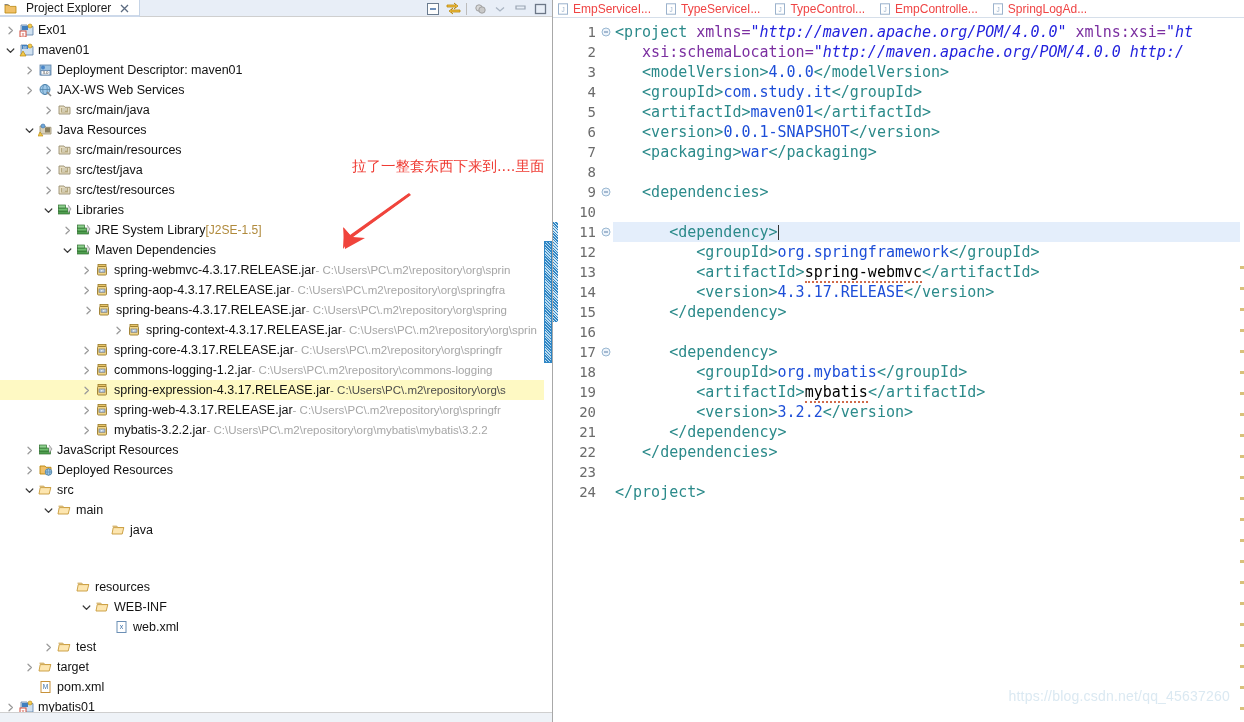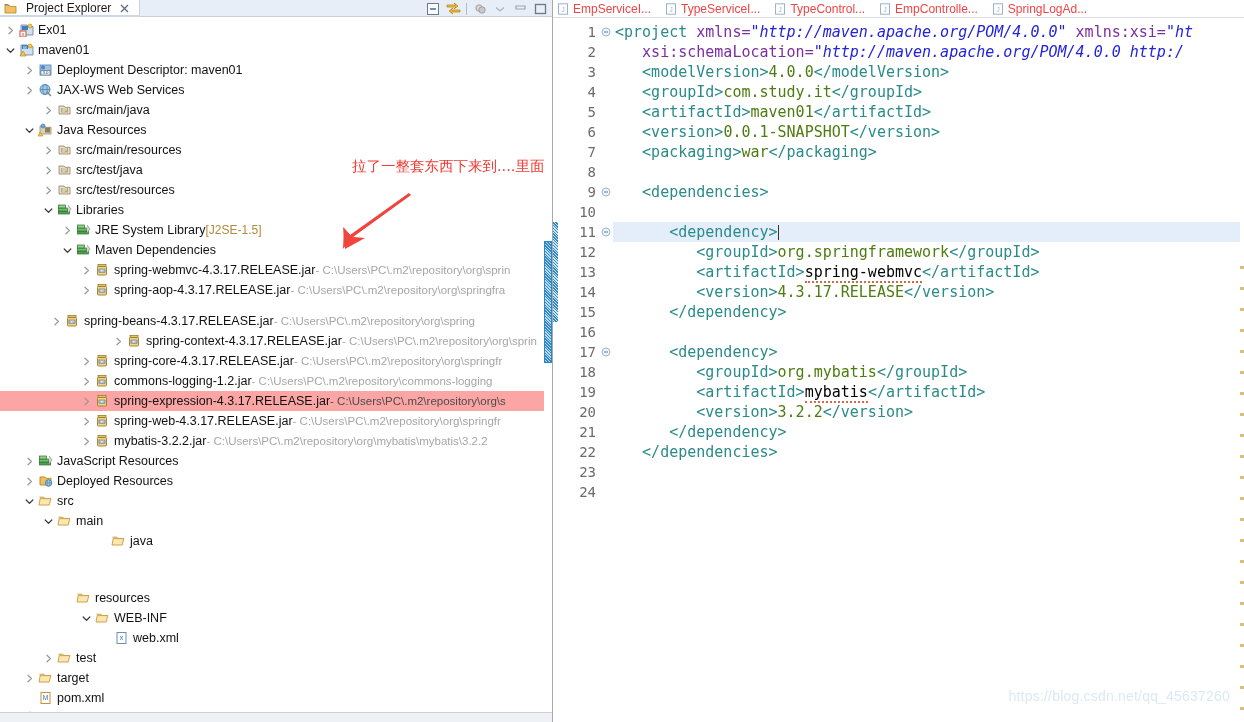--- a/index.html
+++ b/index.html
@@ -51,21 +51,21 @@
   .tool svg { display: block; }
   .tool-sep { width: 1px; height: 12px; background: #bcbcbc; margin: 0 3px; }
 
   
   .tree { position: relative; padding-top: 3px; font-size: 12.5px; color: #111; }
   .row {
     display: flex; align-items: center;
     height: 20px; white-space: nowrap;
     padding-left: 2px;
   }
-  .row.sel { background: #fca5a5; }
+  .row.sel { background: #fef9c3; }
   .twisty {
     width: 16px; min-width: 16px; height: 20px;
     display: flex; align-items: center; justify-content: center;
   }
   .twisty svg { display:block; }
   .ico { width: 18px; min-width: 18px; height: 16px; display:flex; align-items:center; justify-content:center; margin-right: 2px;}
   .ico svg { display:block; }
   .lbl { font-size: 12.5px; color: #111; line-height: 16px; }
   .lbl-jre { font-size: 12px; color: #b08a3c; line-height: 16px; }
   .path { font-size: 11.5px; color: #a6a6a6; line-height: 16px; }
@@ -139,21 +139,21 @@
   }
   .foldmark { height: 20px; display:flex; align-items:center; justify-content:center; }
   .cl {
     height: 20px; line-height: 20px;
     font-family: "DejaVu Sans Mono", monospace;
     font-size: 15px; white-space: pre;
     padding-left: 2px;
   }
   .cl.cur { background: #e4eefb; }
   .tag  { color: #2b8a8a; }
-  .txt  { color: #4d7c0f; }
+  .txt  { color: #1d4ed8; }
   .attr { color: #7b2fa0; }
   .val  { color: #2222dd; font-style: italic; }
   .squig { border-bottom: 2px dotted #d06a4a; }
 
   
   .changebar {
     position: absolute; left: 0px; top: 0; width: 5px;
     background: repeating-linear-gradient(45deg,#2f86c5 0 1px,#cfe6f5 1px 2px);
   }
   .ed-cursor {
@@ -454,21 +454,21 @@
             <svg width="16" height="14" viewBox="0 0 16 14">
               <rect x="3" y="1.5" width="8" height="2" fill="#e8c56a" stroke="#9a7a2a" stroke-width=".8"></rect>
               <rect x="2.5" y="3.5" width="9" height="8.5" rx="1" fill="#f0d68a" stroke="#9a7a2a" stroke-width=".9"></rect>
               <rect x="4" y="6" width="6" height="3.5" fill="#fff" stroke="#6a6a6a" stroke-width=".6"></rect>
               <text x="7" y="9" font-size="3.6" fill="#2a5a8a" text-anchor="middle" font-family="sans-serif">010</text>
             </svg>
           </span>
           <span class="lbl">spring-aop-4.3.17.RELEASE.jar</span>
           <span class="path"> - C:\Users\PC\.m2\repository\org\springfra</span>
         </div>
-        <div class="row" style="padding-left: 48px; margin-top: 11px;">
+        <div class="row" style="padding-left: 80px;">
           <span class="twisty">
             <svg width="9" height="9" viewBox="0 0 9 9">
               <path d="M3 1.2L6.4 4.5L3 7.8" fill="none" stroke="#9a9a9a" stroke-width="1.25" stroke-linecap="round" stroke-linejoin="round"></path>
             </svg>
           </span>
           <span class="ico">
             <svg width="16" height="14" viewBox="0 0 16 14">
               <rect x="3" y="1.5" width="8" height="2" fill="#e8c56a" stroke="#9a7a2a" stroke-width=".8"></rect>
               <rect x="2.5" y="3.5" width="9" height="8.5" rx="1" fill="#f0d68a" stroke="#9a7a2a" stroke-width=".9"></rect>
               <rect x="4" y="6" width="6" height="3.5" fill="#fff" stroke="#6a6a6a" stroke-width=".6"></rect>
@@ -912,20 +912,21 @@
           <div class="cl"><span>         </span><span class="tag">&lt;version&gt;</span><span class="txt">4.3.17.RELEASE</span><span class="tag">&lt;/version&gt;</span></div>
           <div class="cl"><span>      </span><span class="tag">&lt;/dependency&gt;</span></div>
           <div class="cl"></div>
           <div class="cl"><span>      </span><span class="tag">&lt;dependency&gt;</span></div>
           <div class="cl"><span>         </span><span class="tag">&lt;groupId&gt;</span><span class="txt">org.mybatis</span><span class="tag">&lt;/groupId&gt;</span></div>
           <div class="cl"><span>         </span><span class="tag">&lt;artifactId&gt;</span><span class="squig">mybatis</span><span class="tag">&lt;/artifactId&gt;</span></div>
           <div class="cl"><span>         </span><span class="tag">&lt;version&gt;</span><span class="txt">3.2.2</span><span class="tag">&lt;/version&gt;</span></div>
           <div class="cl"><span>      </span><span class="tag">&lt;/dependency&gt;</span></div>
           <div class="cl"><span>   </span><span class="tag">&lt;/dependencies&gt;</span></div>
           <div class="cl"></div>
+          <div class="cl"><span class="tag">&lt;/project&gt;</span></div>
         </div>
       <div class="ed-rightbar">
           <div class="ed-rightmark" style="top: 230px;"></div>
           <div class="ed-rightmark" style="top: 251px;"></div>
           <div class="ed-rightmark" style="top: 272px;"></div>
           <div class="ed-rightmark" style="top: 293px;"></div>
           <div class="ed-rightmark" style="top: 314px;"></div>
           <div class="ed-rightmark" style="top: 335px;"></div>
           <div class="ed-rightmark" style="top: 356px;"></div>
           <div class="ed-rightmark" style="top: 377px;"></div>

